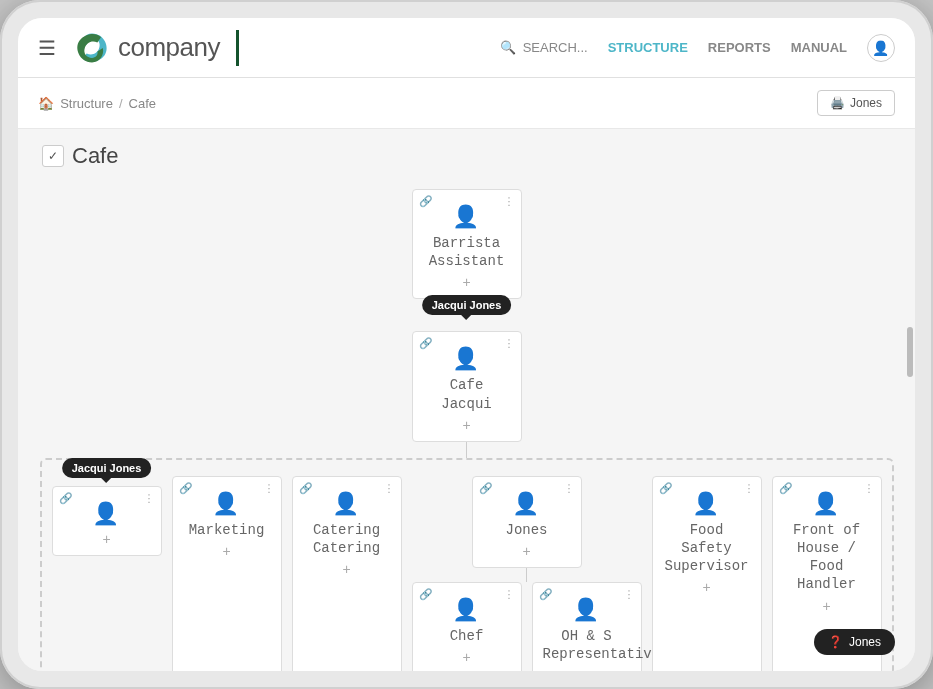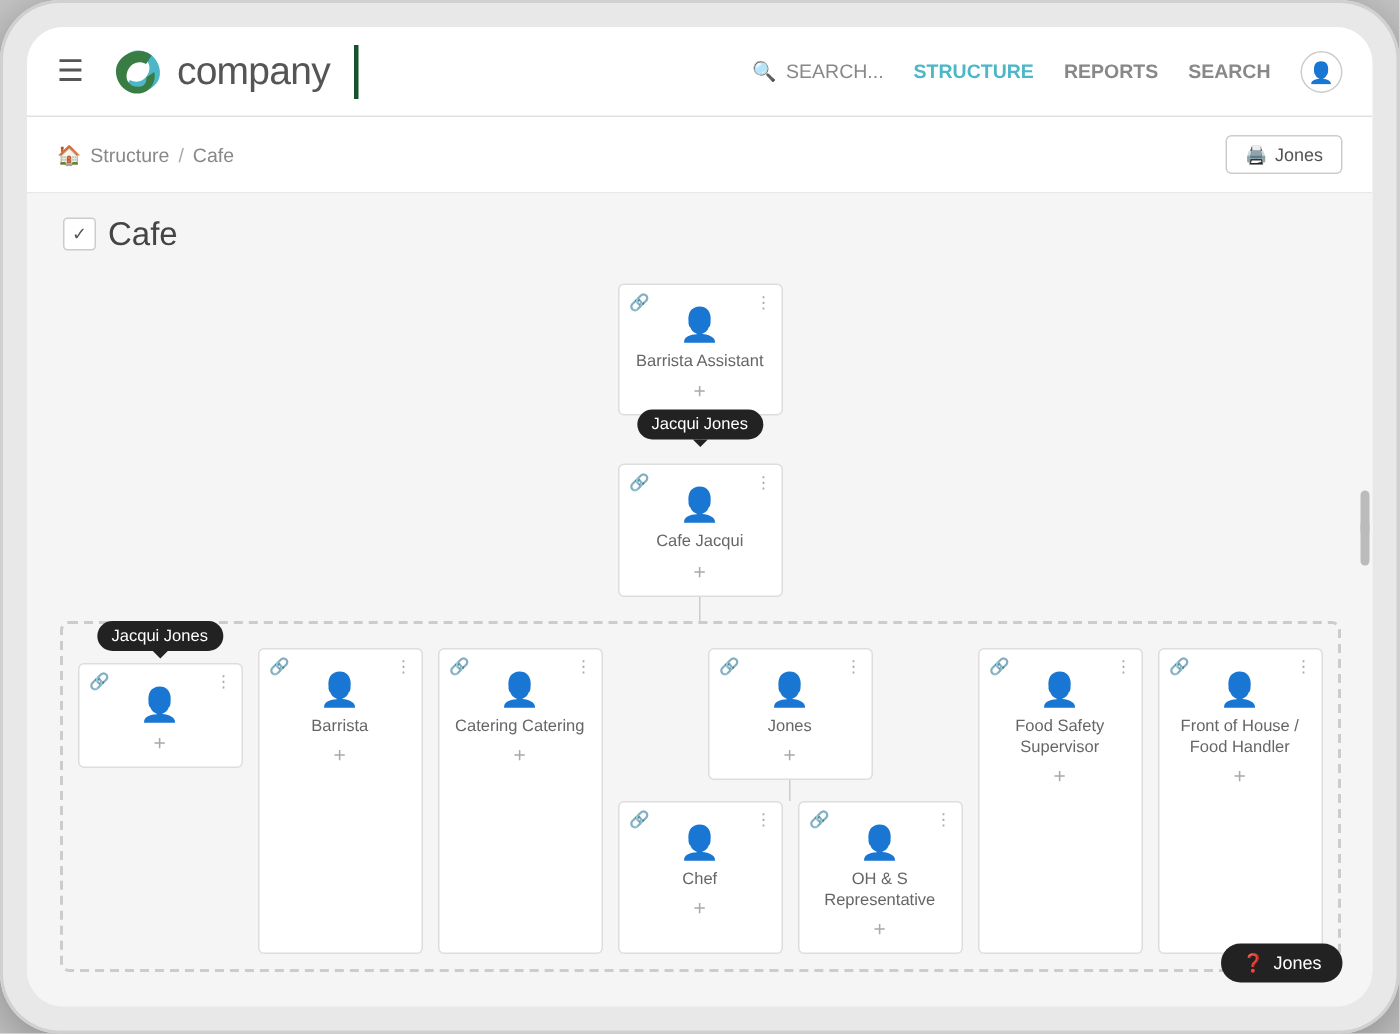--- a/index.html
+++ b/index.html
@@ -225,36 +225,38 @@
       color: #bbb;
       margin: 6px 0 4px;
     }
     .node-card .plus-icon {
       font-size: 14px;
       color: #aaa;
       margin-top: 4px;
       display: block;
     }
     .node-label {
-      font-size: 11px;
+      font-size: 14px;
       color: #666;
       line-height: 1.3;
+      font-family: Liberation Mono, monospace;
     }
     .tooltip-bubble {
       background: #222;
       color: #fff;
       font-size: 11px;
       padding: 4px 10px;
       border-radius: 12px;
       white-space: nowrap;
       position: absolute;
       top: -22px;
       left: 50%;
       transform: translateX(-50%);
       z-index: 10;
+      font-weight: bold;
     }
     .tooltip-bubble::after {
       content: '';
       position: absolute;
       bottom: -5px;
       left: 50%;
       transform: translateX(-50%);
       border-left: 5px solid transparent;
       border-right: 5px solid transparent;
       border-top: 5px solid #222;
@@ -317,21 +319,21 @@
         </svg>
         <span class="logo-text">company</span>
       </div>
       <div class="nav-items">
         <div class="nav-search">
           <span>🔍</span>
           <span>SEARCH...</span>
         </div>
         <a class="nav-link active">STRUCTURE</a>
         <a class="nav-link">REPORTS</a>
-        <a class="nav-link">SEARCH</a>
+        <a class="nav-link">MANUAL</a>
         <div class="user-icon">👤</div>
       </div>
     </div>
 
     <div class="main-content">
 
       <div class="breadcrumb-bar">
         <div class="breadcrumb">
           <span>🏠</span>
           <span>Structure</span>
@@ -385,21 +387,21 @@
                   <span class="dots-icon">⋮</span>
                   <div class="person-icon">👤</div>
                   <span class="plus-icon">+</span>
                 </div>
               </div>
 
               <div class="node-card">
                 <span class="link-icon">🔗</span>
                 <span class="dots-icon">⋮</span>
                 <div class="person-icon">👤</div>
-                <div class="node-label">Barrista</div>
+                <div class="node-label">Marketing</div>
                 <span class="plus-icon">+</span>
               </div>
 
               <div class="node-card">
                 <span class="link-icon">🔗</span>
                 <span class="dots-icon">⋮</span>
                 <div class="person-icon">👤</div>
                 <div class="node-label">Catering Catering</div>
                 <span class="plus-icon">+</span>
               </div>

